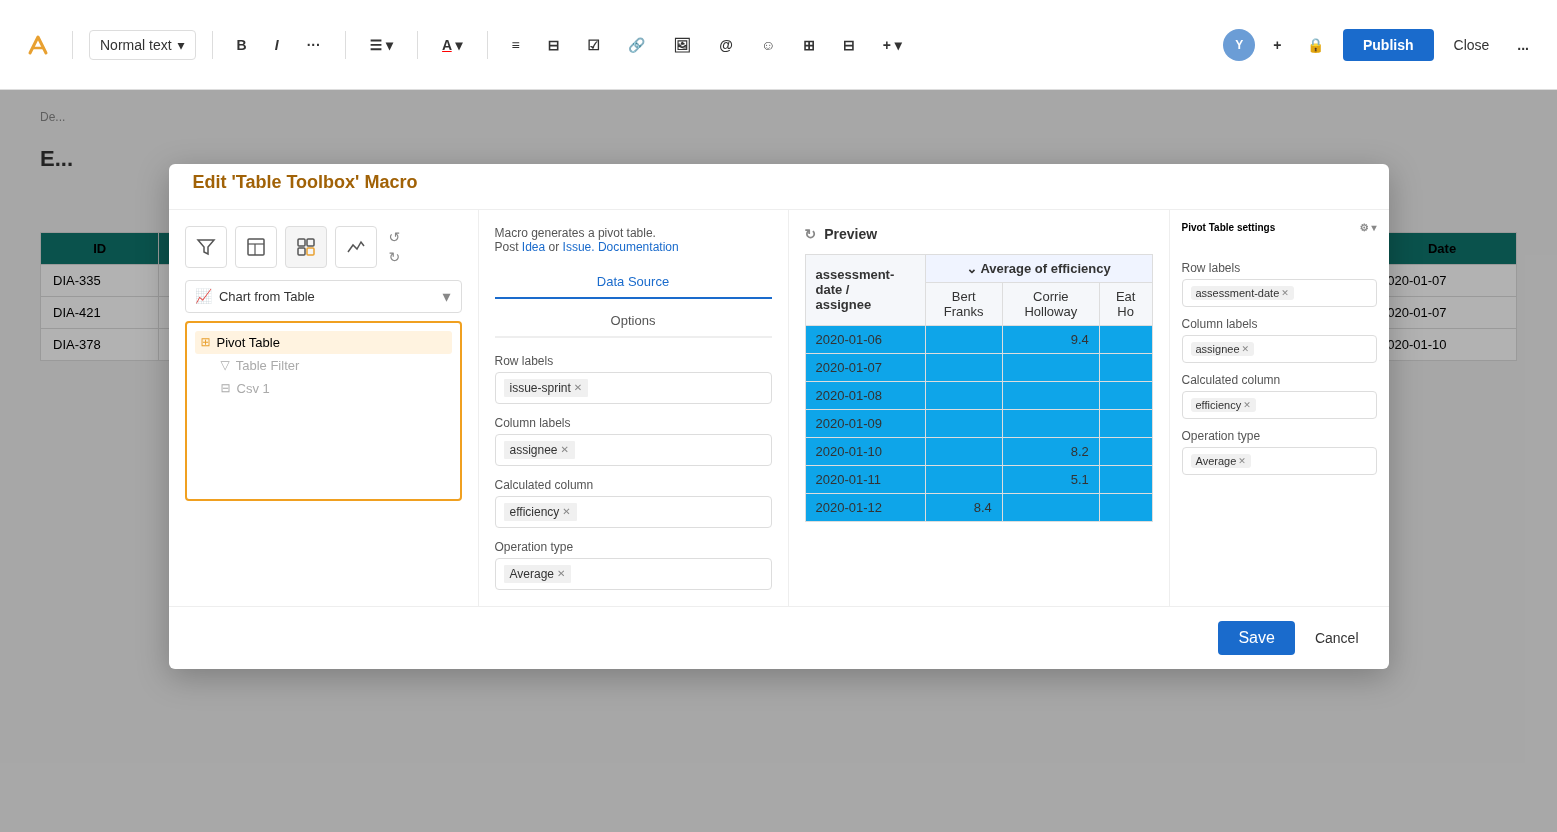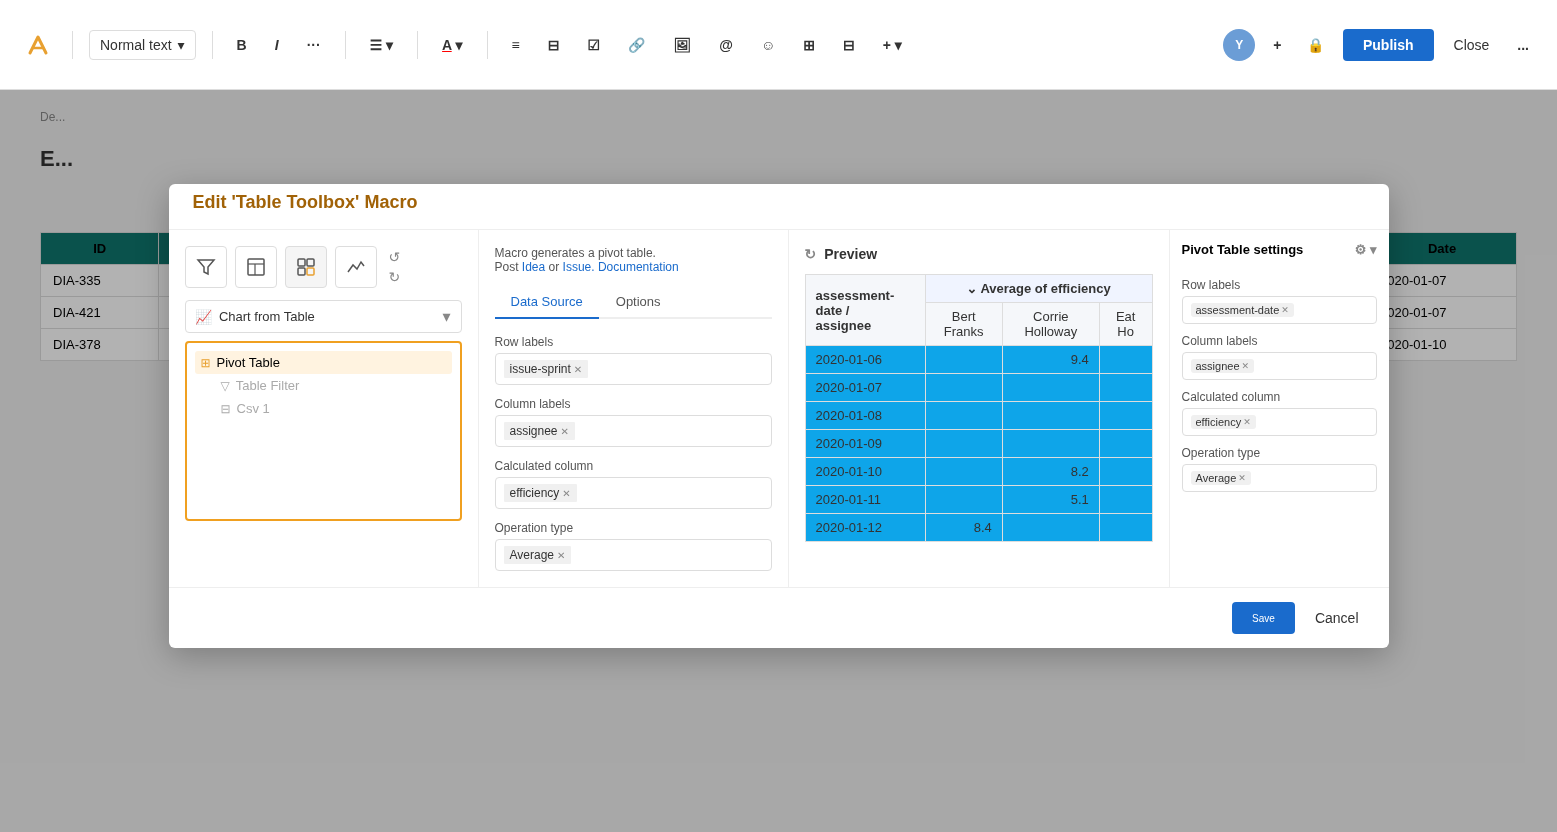--- a/index.html
+++ b/index.html
@@ -88,21 +88,21 @@
     .tree-item .ti-icon { color: #888; font-size: 12px; }
     .tree-item.pivot .ti-icon { color: #e8a030; }
     .tree-sub { padding-left: 20px; }
     .tree-sub .ti-icon { color: #aaa; }
 
     
     .middle-panel { width: 310px; border-right: 1px solid #eee; padding: 16px; flex-shrink: 0; }
     .help-text { font-size: 12px; color: #555; margin-bottom: 12px; }
     .help-text a { color: #1a6bcc; text-decoration: none; }
 
-    .tab-row { display: flex; gap: 1px; border-bottom: 2px solid #eee; margin-bottom: 16px; }
+    .tab-row { display: flex; gap: 8px; border-bottom: 2px solid #eee; margin-bottom: 16px; flex-direction: column; }
     .tab-btn {
       background: none; border: none; padding: 8px 16px; cursor: pointer;
       font-size: 13px; color: #555; border-bottom: 2px solid transparent; margin-bottom: -2px;
     }
     .tab-btn.active { color: #1a6bcc; border-bottom-color: #1a6bcc; font-weight: 500; }
 
     .field-label { font-size: 12px; color: #555; margin-bottom: 4px; margin-top: 12px; font-weight: 500; }
     .tag-input {
       border: 1px solid #ddd; border-radius: 4px; padding: 4px 8px;
       display: flex; align-items: center; gap: 4px; width: 100%;
@@ -128,39 +128,39 @@
     .preview-table .avg-header { background: #f0f4ff; text-align: center; }
     .preview-table .sub-header { background: #f5f7fa; text-align: center; font-weight: 500; }
     .preview-table .num-cell { text-align: right; }
     .preview-table .date-cell { font-weight: 500; }
 
     
     .pivot-settings {
       width: 220px; border-left: 1px solid #eee; padding: 12px; flex-shrink: 0;
       font-size: 12px; overflow-y: auto;
     }
-    .ps-header { display: flex; align-items: center; justify-content: space-between; margin-bottom: 21px; font-weight: 600; font-size: 13px; }
+    .ps-header { display: flex; align-items: center; justify-content: space-between; margin-bottom: 28px; font-weight: 600; font-size: 10px; }
     .ps-label { color: #555; margin-bottom: 4px; margin-top: 10px; }
     .ps-tag-input {
       border: 1px solid #ddd; border-radius: 4px; padding: 4px 8px;
       display: flex; align-items: center; gap: 4px; flex-wrap: wrap; min-height: 28px;
     }
     .ps-tag {
       background: #f0f0f0; border-radius: 3px; padding: 1px 5px;
       font-size: 11px; color: #333; display: flex; align-items: center; gap: 2px;
     }
     .ps-tag-close { cursor: pointer; color: #888; font-size: 9px; }
     .ps-gear { cursor: pointer; color: #888; }
 
     
     .modal-footer {
       display: flex; justify-content: flex-end; gap: 10px;
       padding: 14px 20px; border-top: 1px solid #eee;
     }
-    .save-btn { background: #1a6bcc; color: #fff; border: none; border-radius: 4px; padding: 8px 20px; font-size: 10px; cursor: pointer; }
+    .save-btn { background: #1a6bcc; color: #fff; border: none; border-radius: 4px; padding: 8px 20px; font-size: 16px; cursor: pointer; }
     .cancel-btn { background: none; border: none; font-size: 14px; color: #333; cursor: pointer; padding: 8px 10px; }
   </style>
 </head>
 <body>
 
 <div class="toolbar">
   <div class="toolbar-logo">
     <svg viewBox="0 0 28 28" fill="none">
       <path d="M6 22L14 6L22 22" stroke="#e8a030" stroke-width="3" stroke-linecap="round" stroke-linejoin="round"></path>
       <path d="M9 17h10" stroke="#e8a030" stroke-width="2.5" stroke-linecap="round"></path>

